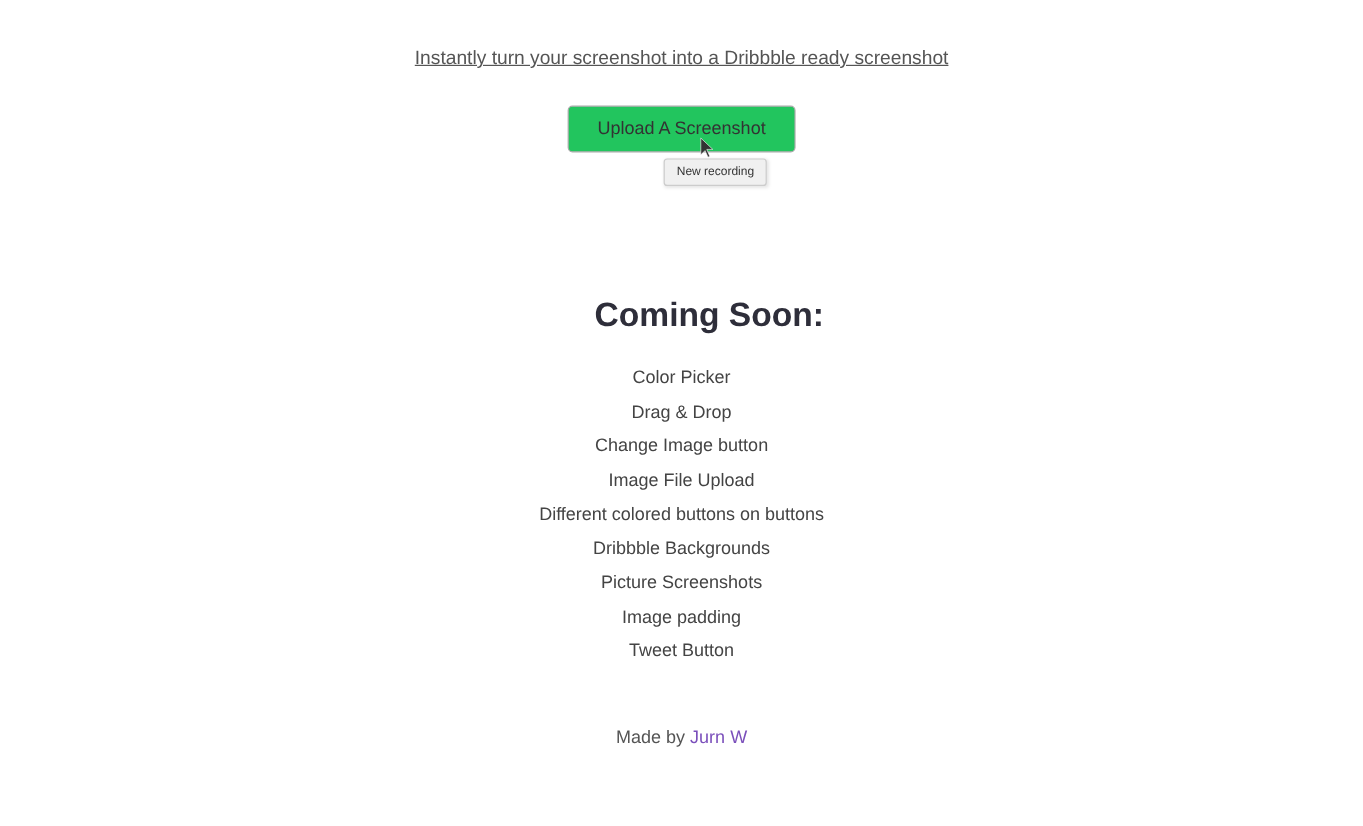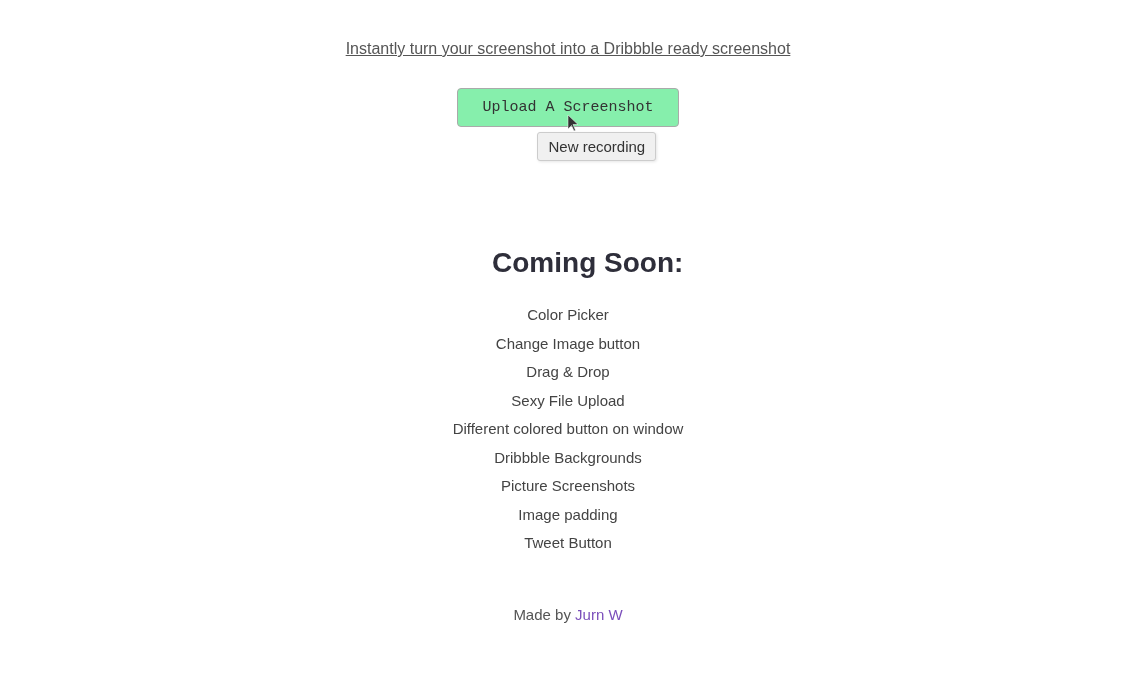--- a/index.html
+++ b/index.html
@@ -44,37 +44,37 @@
     .upload-area {
       position: relative;
       display: inline-block;
     }
 
     .upload-button {
       display: inline-block;
       padding: 10px 24px;
       border: 1.5px solid #aaa;
       border-radius: 4px;
-      background: #86efac;
+      background: #22c55e;
       font-size: 15px;
       color: #333;
       cursor: pointer;
-      font-family: Liberation Mono, monospace;
+      font-family: Liberation Sans, sans-serif;
       text-align: right;
     }
 
     .tooltip {
       position: absolute;
       top: 44px;
       left: 80px;
       background: #f0f0f0;
       border: 1px solid #ccc;
       border-radius: 3px;
       padding: 5px 10px;
-      font-size: 15px;
+      font-size: 10px;
       color: #333;
       white-space: nowrap;
       box-shadow: 1px 1px 3px rgba(0,0,0,0.1);
     }
 
     .cursor {
       position: absolute;
       top: 26px;
       left: 110px;
       width: 12px;
@@ -135,24 +135,24 @@
     </svg>
 
     <div class="tooltip">New recording</div>
   </div>
 
   <div class="coming-soon-section">
     <h2 class="coming-soon-title">Coming Soon:</h2>
 
     <ul class="coming-soon-list">
     <li>Color Picker</li>
+        <li>Drag &amp; Drop</li>
         <li>Change Image button</li>
-        <li>Drag &amp; Drop</li>
-        <li>Sexy File Upload</li>
-        <li>Different colored button on window</li>
+        <li>Image File Upload</li>
+        <li>Different colored buttons on buttons</li>
         <li>Dribbble Backgrounds</li>
         <li>Picture Screenshots</li>
         <li>Image padding</li>
         <li>Tweet Button</li>
       </ul>
   </div>
 
   <div class="footer">
     <span>Made by</span>
     <a href="#">Jurn W</a>

